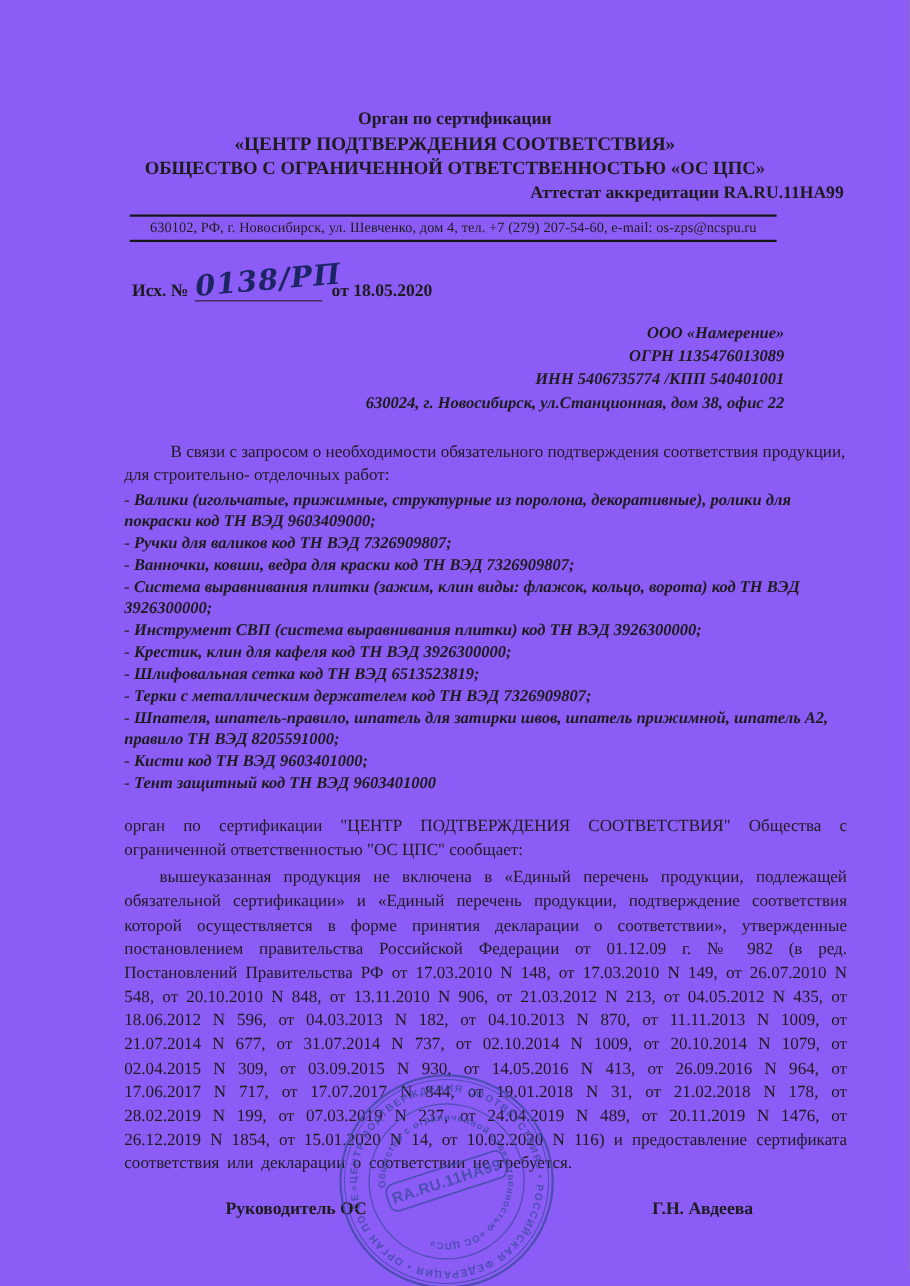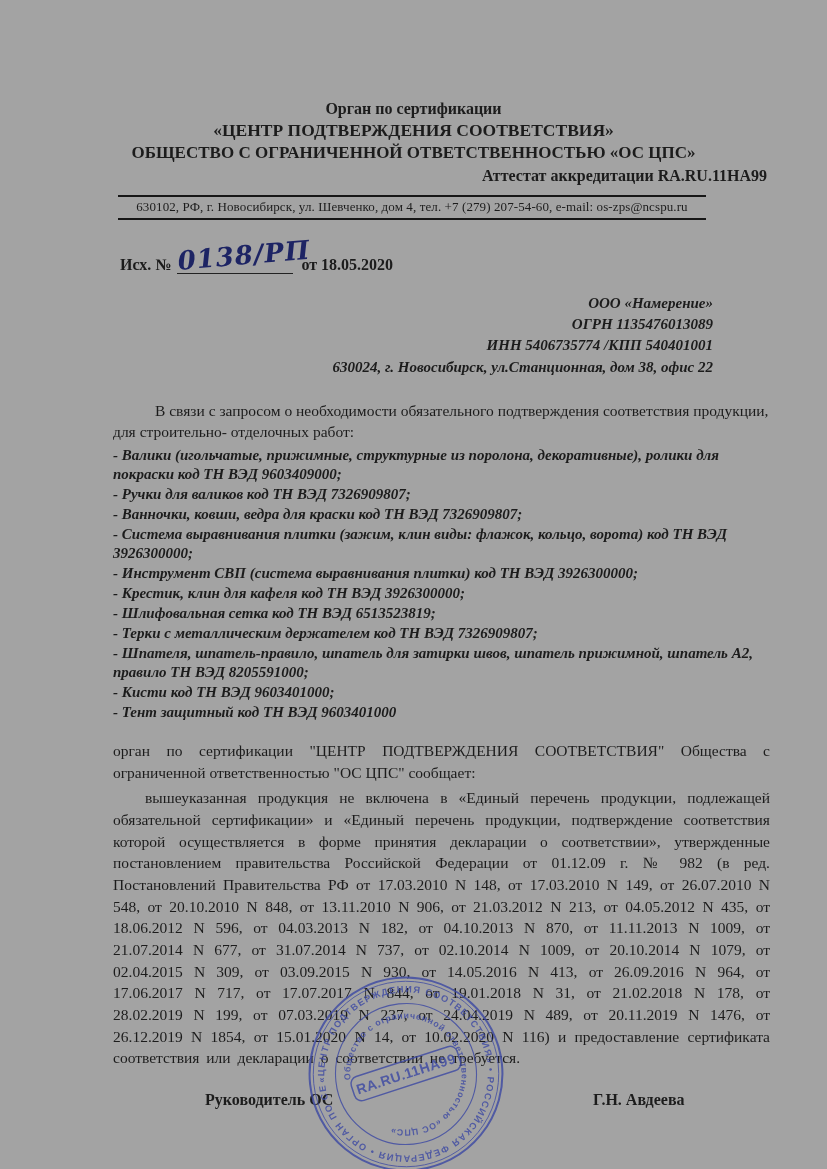--- a/index.html
+++ b/index.html
@@ -1,20 +1,20 @@
 <!DOCTYPE html>
 <html><head>
 <meta charset="utf-8">
 <style>
   html,body{margin:0;padding:0;background:#888;}
   .page{
     position:relative;
     width:827px;height:1169px;
     margin:0 auto;
-    background:#a3a3a3;
+    background:#8b5cf6;
     overflow:hidden;
     font-family:"Liberation Serif", serif;
     color:#1c1c1c;
   }
   
   .letterhead{margin:98px 60px 0 60px;text-align:center;font-weight:bold;line-height:1.32;}
   .lh-1{font-size:16px;}
   .lh-2{font-size:17.5px;}
   .lh-3{font-size:17px;}
   .lh-4{font-size:16px;text-align:right;}

